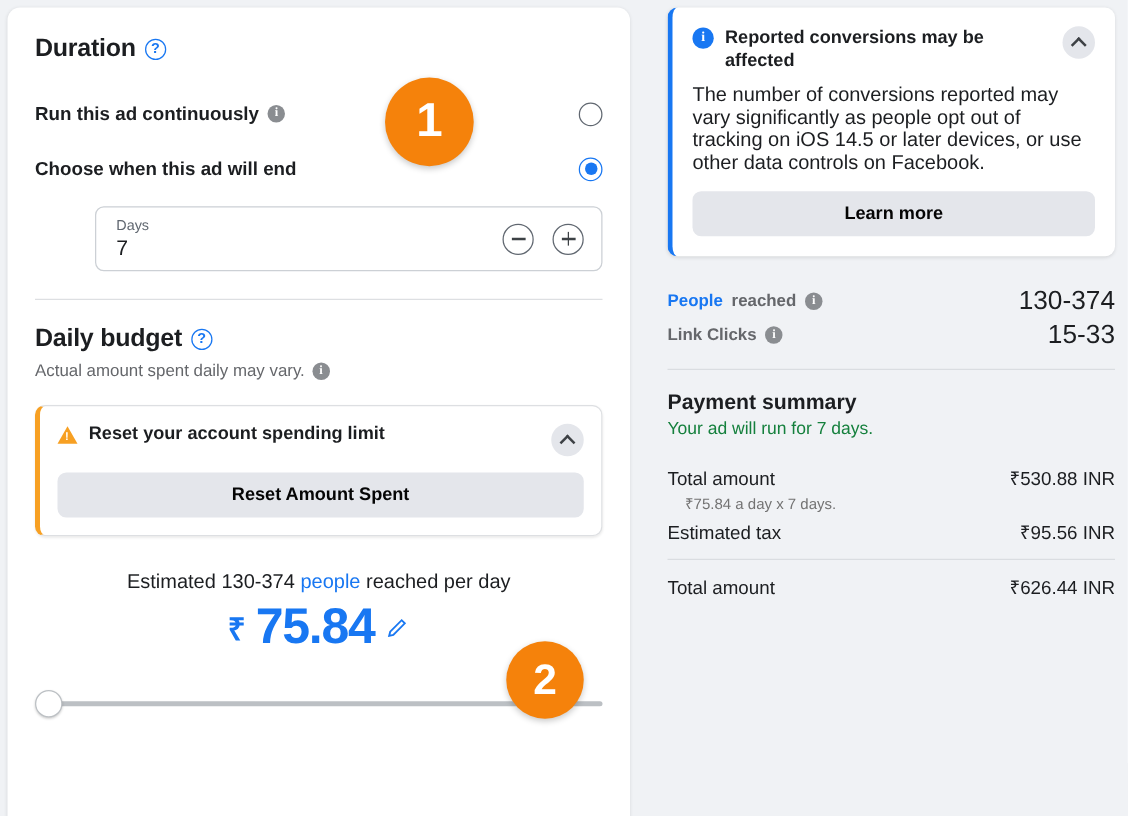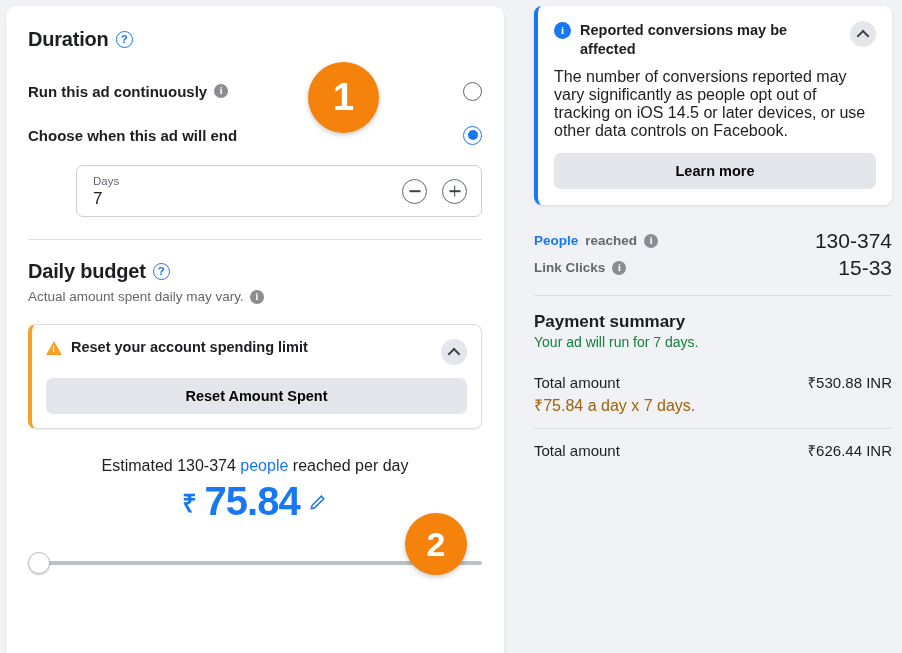--- a/index.html
+++ b/index.html
@@ -160,21 +160,21 @@
 
   .hr { height: 1px; background: #dadde1; margin: 14px 0 0 0; }
 
   .pay-title { font-size: 17px; font-weight: bold; margin-top: 16px; }
   .pay-sub { font-size: 14px; color: #15803d; margin-top: 2px; }
 
   .pay-rows { margin-top: 22px; }
   .pay-row { display: flex; align-items: baseline; justify-content: space-between; }
   .pay-name { font-size: 15px; }
   .pay-amt { font-size: 15px; }
-  .pay-note { font-size: 16px; color: #a16207; margin-top: 2px; }
+  .pay-note { font-size: 12px; color: #737373; margin-top: 2px; margin-left: 14px; }
   .hr2 { height: 1px; background: #dadde1; margin: 12px 0 11px 0; }
 
   
   .badge {
     position: absolute; border-radius: 50%; background: #f5820b;
     color: #fff; font-weight: bold; text-align: center;
     box-shadow: 0 2px 5px rgba(0,0,0,.22);
     font-family: "Liberation Sans", sans-serif;
   }
   #badge1 { left: 308px; top: 62px; width: 71px; height: 71px; line-height: 71px; font-size: 38px; }
@@ -300,20 +300,24 @@
       <div class="pay-title">Payment summary</div>
       <div class="pay-sub">Your ad will run for 7 days.</div>
 
       <div class="pay-rows">
         <div class="pay-row">
           <span class="pay-name">Total amount</span>
           <span class="pay-amt">₹530.88 INR</span>
         </div>
         <div class="pay-note">₹75.84 a day x 7 days.</div>
 
+        <div class="pay-row" style="margin-top:4px">
+          <span class="pay-name">Estimated tax</span>
+          <span class="pay-amt">₹95.56 INR</span>
+        </div>
 
         <div class="hr2"></div>
 
         <div class="pay-row">
           <span class="pay-name">Total amount</span>
           <span class="pay-amt">₹626.44 INR</span>
         </div>
       </div>
     </div>
   </div>

